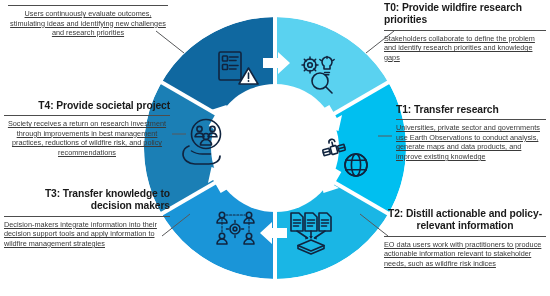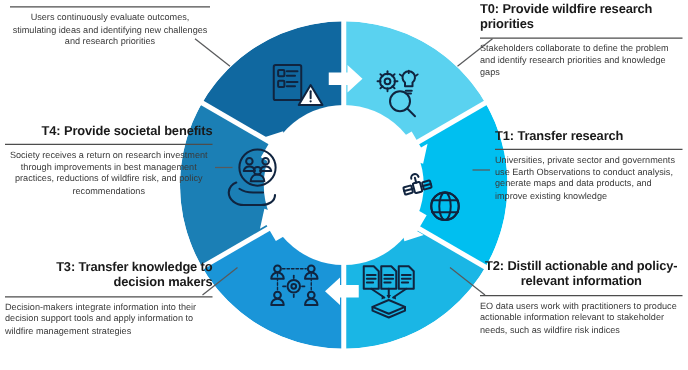--- a/index.html
+++ b/index.html
@@ -14,32 +14,32 @@
   
   .block{position:absolute;}
   .block .title{
     font-size:10.3px;font-weight:bold;line-height:12.4px;
     color:#1a1a1a;letter-spacing:-0.1px;margin:0;
   }
   .block .rule{
     height:1px;background:#4d4d4d;margin:3px 0 3px 0;width:100%;
   }
   .block .body{
-    font-size:7.3px;line-height:9.5px;color:#3a3a3a;margin:0;
+    font-size:7.3px;line-height:9.5px;color:#3a3a3a;margin:0;text-decoration:underline;
   }
 
   #blk-t5{left:8px;top:2px;width:160px;}
   #blk-t5 .title{text-align:left;}
   #blk-t5 .body{text-align:center;}
 
   #blk-t4{left:4px;top:100px;width:166px;}
   #blk-t4 .title{text-align:right;}
   #blk-t4 .body{text-align:center;}
 
-  #blk-t3{left:4px;top:209px;width:166px;}
+  #blk-t3{left:4px;top:188px;width:166px;}
   #blk-t3 .title{text-align:right;}
   #blk-t3 .body{text-align:left;}
 
   #blk-t0{left:384px;top:2px;width:162px;}
   #blk-t0 .title{text-align:left;}
   #blk-t0 .body{text-align:left;}
 
   #blk-t1{left:396px;top:104px;width:150px;}
   #blk-t1 .title{text-align:left;}
   #blk-t1 .body{text-align:left;}
@@ -258,21 +258,21 @@
       <line x1="388" y1="236" x2="360" y2="214"></line>
     </g>
   </svg>
 
   <div class="block" id="blk-t5">
     <div class="rule"></div>
     <div class="body">Users continuously evaluate outcomes, stimulating ideas and identifying new challenges and research priorities</div>
   </div>
 
   <div class="block" id="blk-t4">
-    <div class="title">T4: Provide societal benefits</div>
+    <div class="title">T4: Provide societal project</div>
     <div class="rule"></div>
     <div class="body">Society receives a return on research investment through improvements in best management practices, reductions of wildfire risk, and policy recommendations</div>
   </div>
 
   <div class="block" id="blk-t3">
     <div class="title">T3: Transfer knowledge to decision makers</div>
     <div class="rule"></div>
     <div class="body">Decision-makers integrate information into their decision support tools and apply information to wildfire management strategies</div>
   </div>
 

